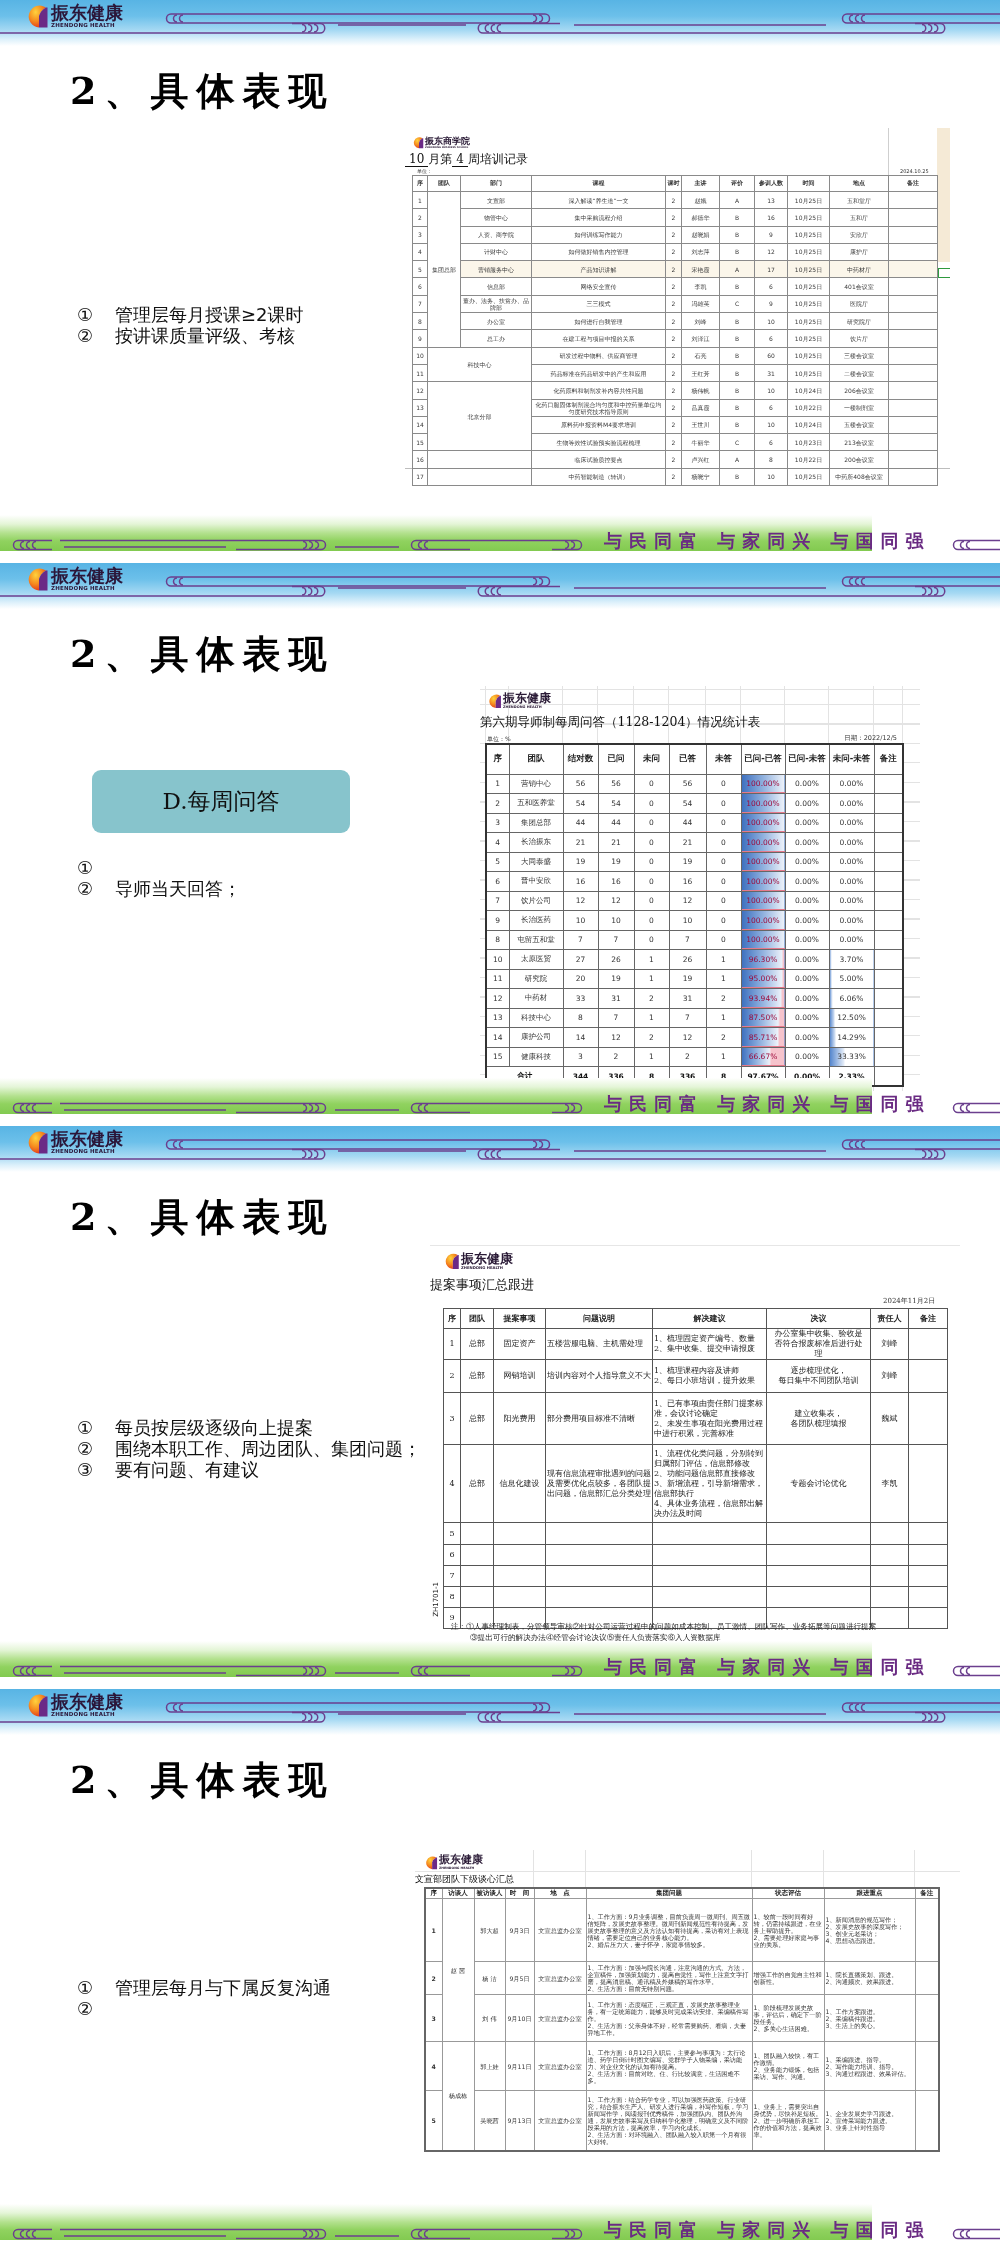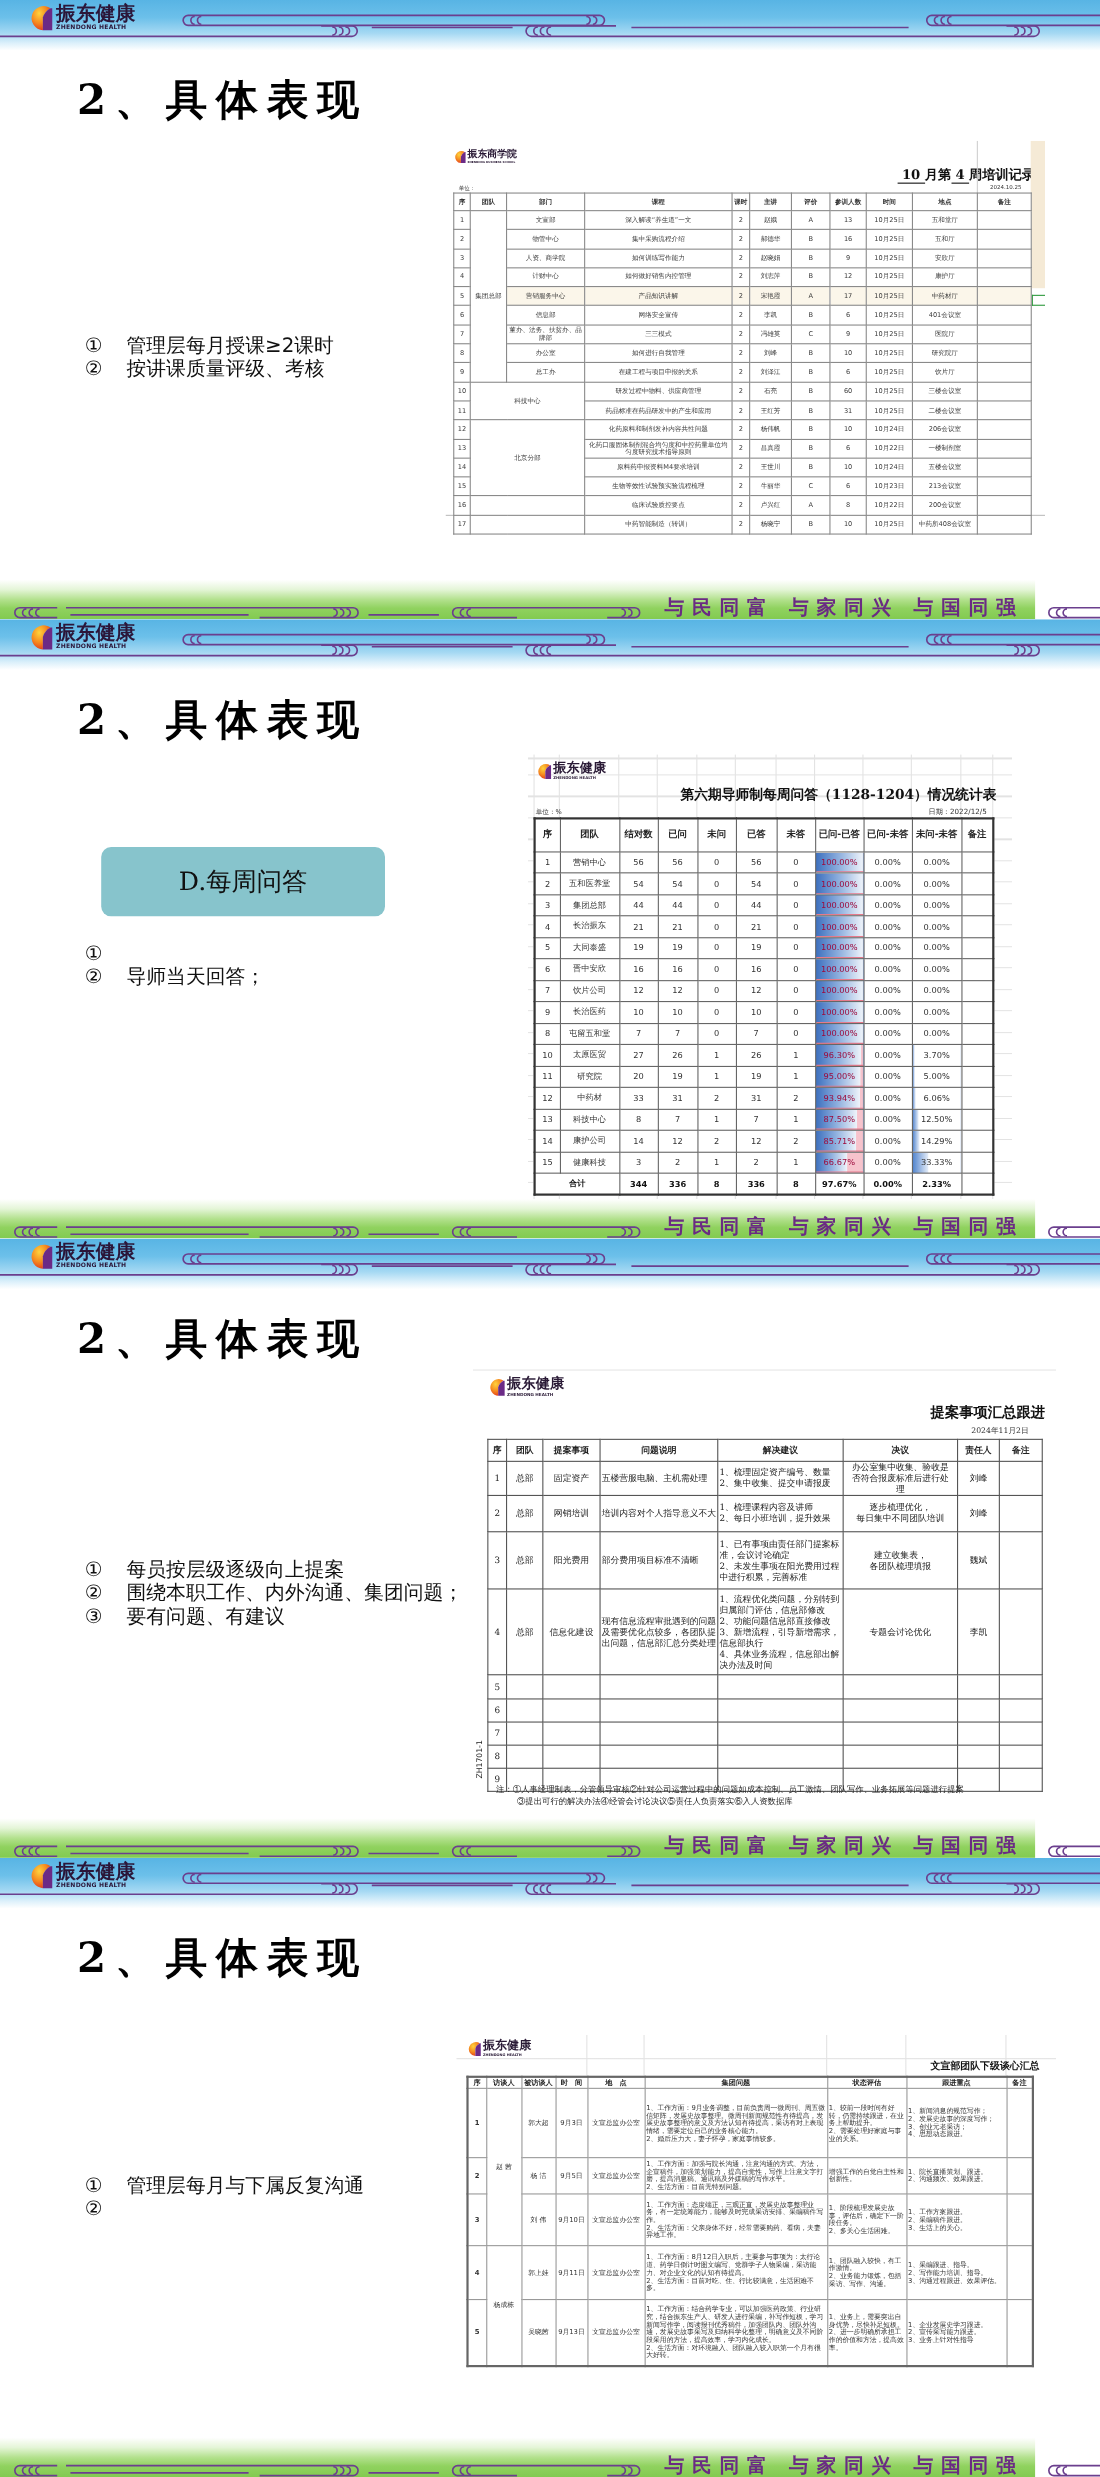--- a/index.html
+++ b/index.html
@@ -5,41 +5,41 @@
 *{box-sizing:border-box;margin:0;padding:0}
 html,body{width:1000px;background:#fff}
 body{font-family:"DejaVu Sans","Liberation Sans",sans-serif;color:#111}
 .slide{position:relative;width:1000px;height:563px;overflow:hidden;background:#fff}
 .hdr{position:absolute;left:0;top:0;width:1000px;height:46px;background:linear-gradient(to bottom,#58b4e4 0%,#6cc0ea 35%,#a6d9f3 66%,#def1fb 86%,#ffffff 100%)}
 .deco{position:absolute;left:0;top:0}
 .logo{position:absolute;left:25px;top:3px;display:flex;align-items:flex-start}
 .logo .txt{margin-left:2px;display:flex;flex-direction:column}
 .logo .cn{font-size:18px;line-height:19px;font-weight:bold;color:#2b1639;white-space:nowrap}
 .logo .en{font-size:5.5px;line-height:6px;font-weight:bold;color:#2b1639;white-space:nowrap;letter-spacing:.2px}
-.ftr{position:absolute;left:0;bottom:0;width:941px;height:36px;background:linear-gradient(to bottom,#ffffff 0%,#e4f5d7 25%,#b3e18e 50%,#90d25f 72%,#82ca50 100%)}
+.ftr{position:absolute;left:0;bottom:12px;width:872px;height:36px;background:linear-gradient(to bottom,#ffffff 0%,#e4f5d7 25%,#b3e18e 50%,#90d25f 72%,#82ca50 100%)}
 .tagline{position:absolute;left:604px;top:16px;font-size:18px;line-height:20px;font-weight:bold;color:#6a2b83;letter-spacing:7px;white-space:pre}
 .title{position:absolute;left:70px;top:68px;font-family:"DejaVu Serif",serif;font-size:38px;line-height:46px;font-weight:bold;letter-spacing:8px;color:#000;white-space:nowrap}
 .tag{position:absolute;left:92px;width:258px;height:63px;border-radius:9px;background:#87c4cc;display:flex;align-items:center;justify-content:center;font-family:"DejaVu Serif",serif;font-size:23px;color:#111;white-space:nowrap}
 .bullets{position:absolute;left:77px}
 .bullet{display:flex;font-size:18px;line-height:21px;color:#111}
 .bullet .mk{width:38px;flex:none}
 .bullet .bt{display:block;width:340px}
 .sl2 .bullet .bt{width:285px}
 .sl4 .bullet .bt{width:248px}
 
 .sheet{position:absolute;background:#fff;overflow:hidden}
 .slogo{position:absolute;display:flex;align-items:center}
 .slogo .sl-txt{display:flex;flex-direction:column;margin-left:1px}
 .sl-cn{font-weight:bold;color:#2a1a36;white-space:nowrap}
 .sl-en{font-weight:bold;color:#2a1a36;white-space:nowrap}
 .s1 .sl-cn{font-size:9px;line-height:10px}.s1 .sl-en{font-size:2.5px;line-height:3px}
 .s2 .sl-cn{font-size:12px;line-height:13px}.s2 .sl-en{font-size:3.5px;line-height:4px}
 .s3 .sl-cn{font-size:13px;line-height:14px}.s3 .sl-en{font-size:3.8px;line-height:4px}
 .s4 .sl-cn{font-size:11px;line-height:12px}.s4 .sl-en{font-size:3.2px;line-height:4px}
-.stitle{position:absolute;left:0;text-align:right;font-family:"DejaVu Serif",serif;font-weight:bold;color:#111;white-space:nowrap}
+.stitle{position:absolute;left:0;text-align:left;font-family:"DejaVu Serif",serif;font-weight:normal;color:#111;white-space:nowrap}
 .ul{border-bottom:1px solid #111;padding:0 4px}
 .small{position:absolute;white-space:nowrap;color:#333}
 
 .tbl{position:absolute;border-collapse:collapse;table-layout:fixed;background:#fff}
 .tbl th,.tbl td{text-align:center;vertical-align:middle;overflow:hidden;white-space:pre-line;word-break:break-all;padding:0 1px}
 
 
 .s1{left:405px;top:128px;width:545px;height:360px}
 .train{border:1.5px solid #444}
 .train th,.train td{border:1px solid #8a8a8a}
@@ -763,21 +763,21 @@
   </div>
 
   <h1 class="title">2、具体表现</h1>
   <div class="bullets" style="top:291px">
     <div class="bullet">
         <span class="mk">①</span>
         <span class="bt">每员按层级逐级向上提案</span>
       </div>
     <div class="bullet">
         <span class="mk">②</span>
-        <span class="bt">围绕本职工作、内外沟通、集团问题；</span>
+        <span class="bt">围绕本职工作、周边团队、集团问题；</span>
       </div>
     <div class="bullet">
         <span class="mk">③</span>
         <span class="bt">要有问题、有建议</span>
       </div>
   </div>
 
   <div class="sheet s3">
     <div class="slogo" style="left:13px;top:6px">
       <svg width="17" height="18" viewBox="0 0 24 26">

